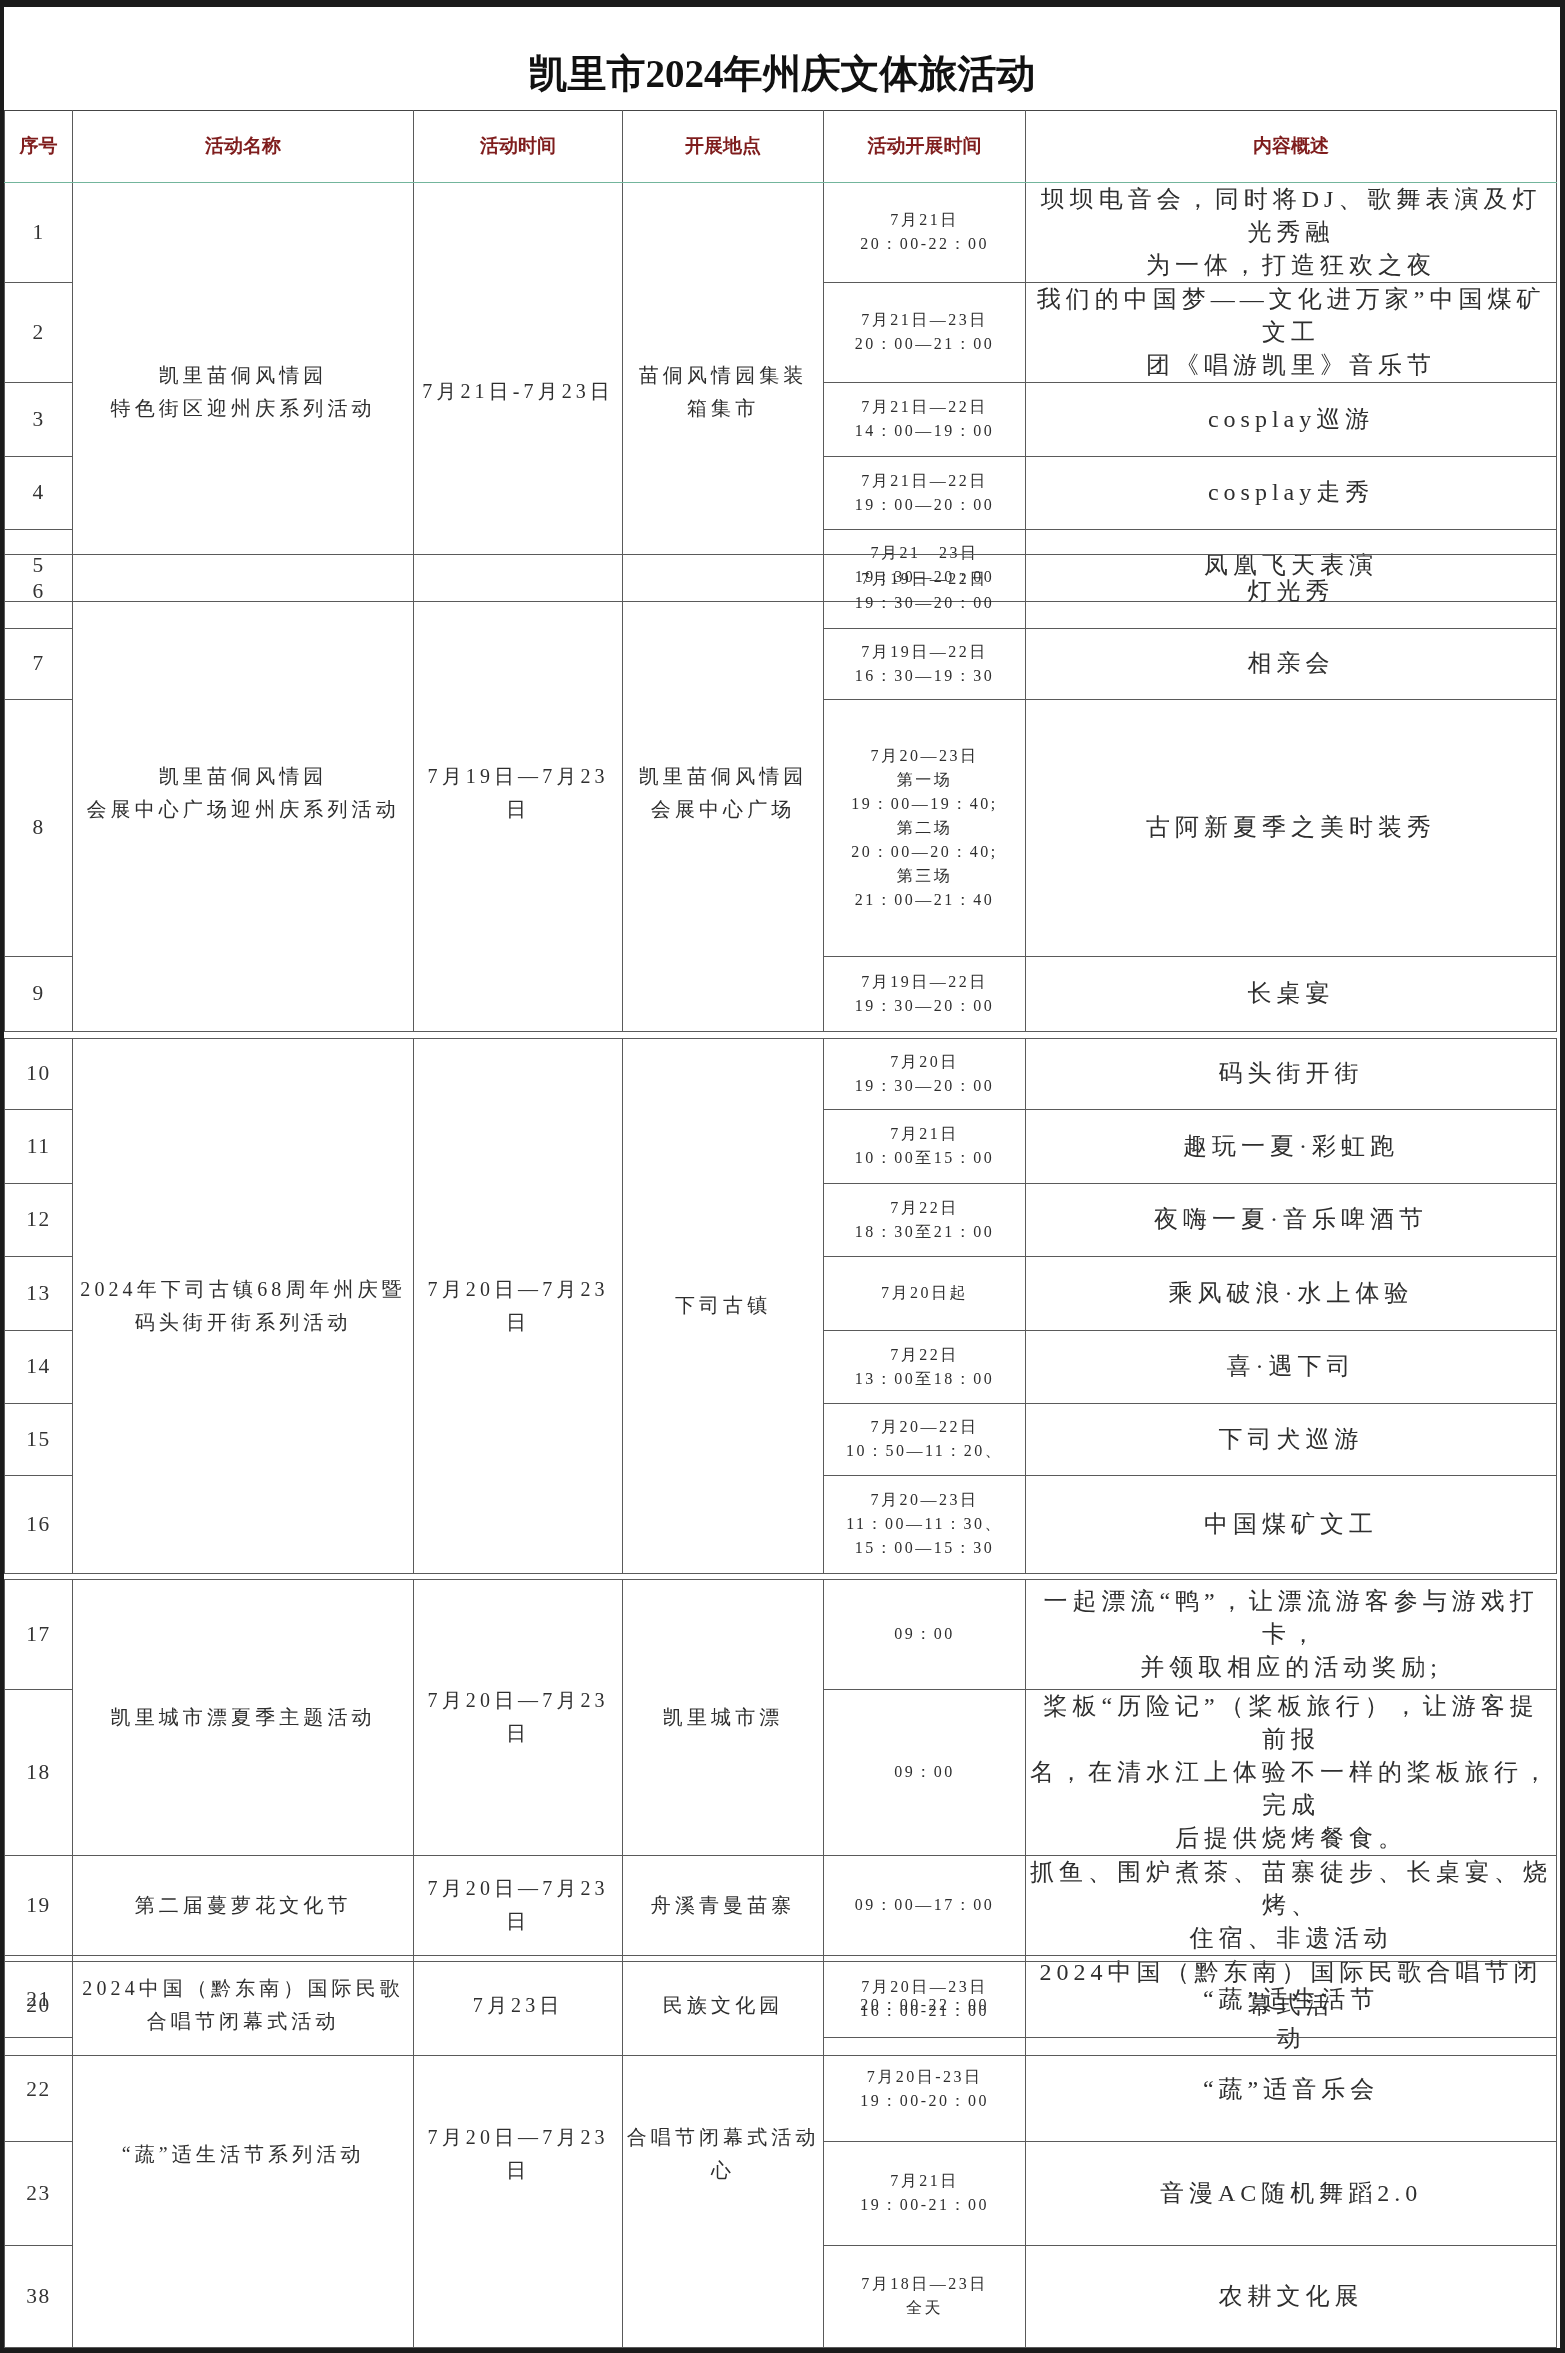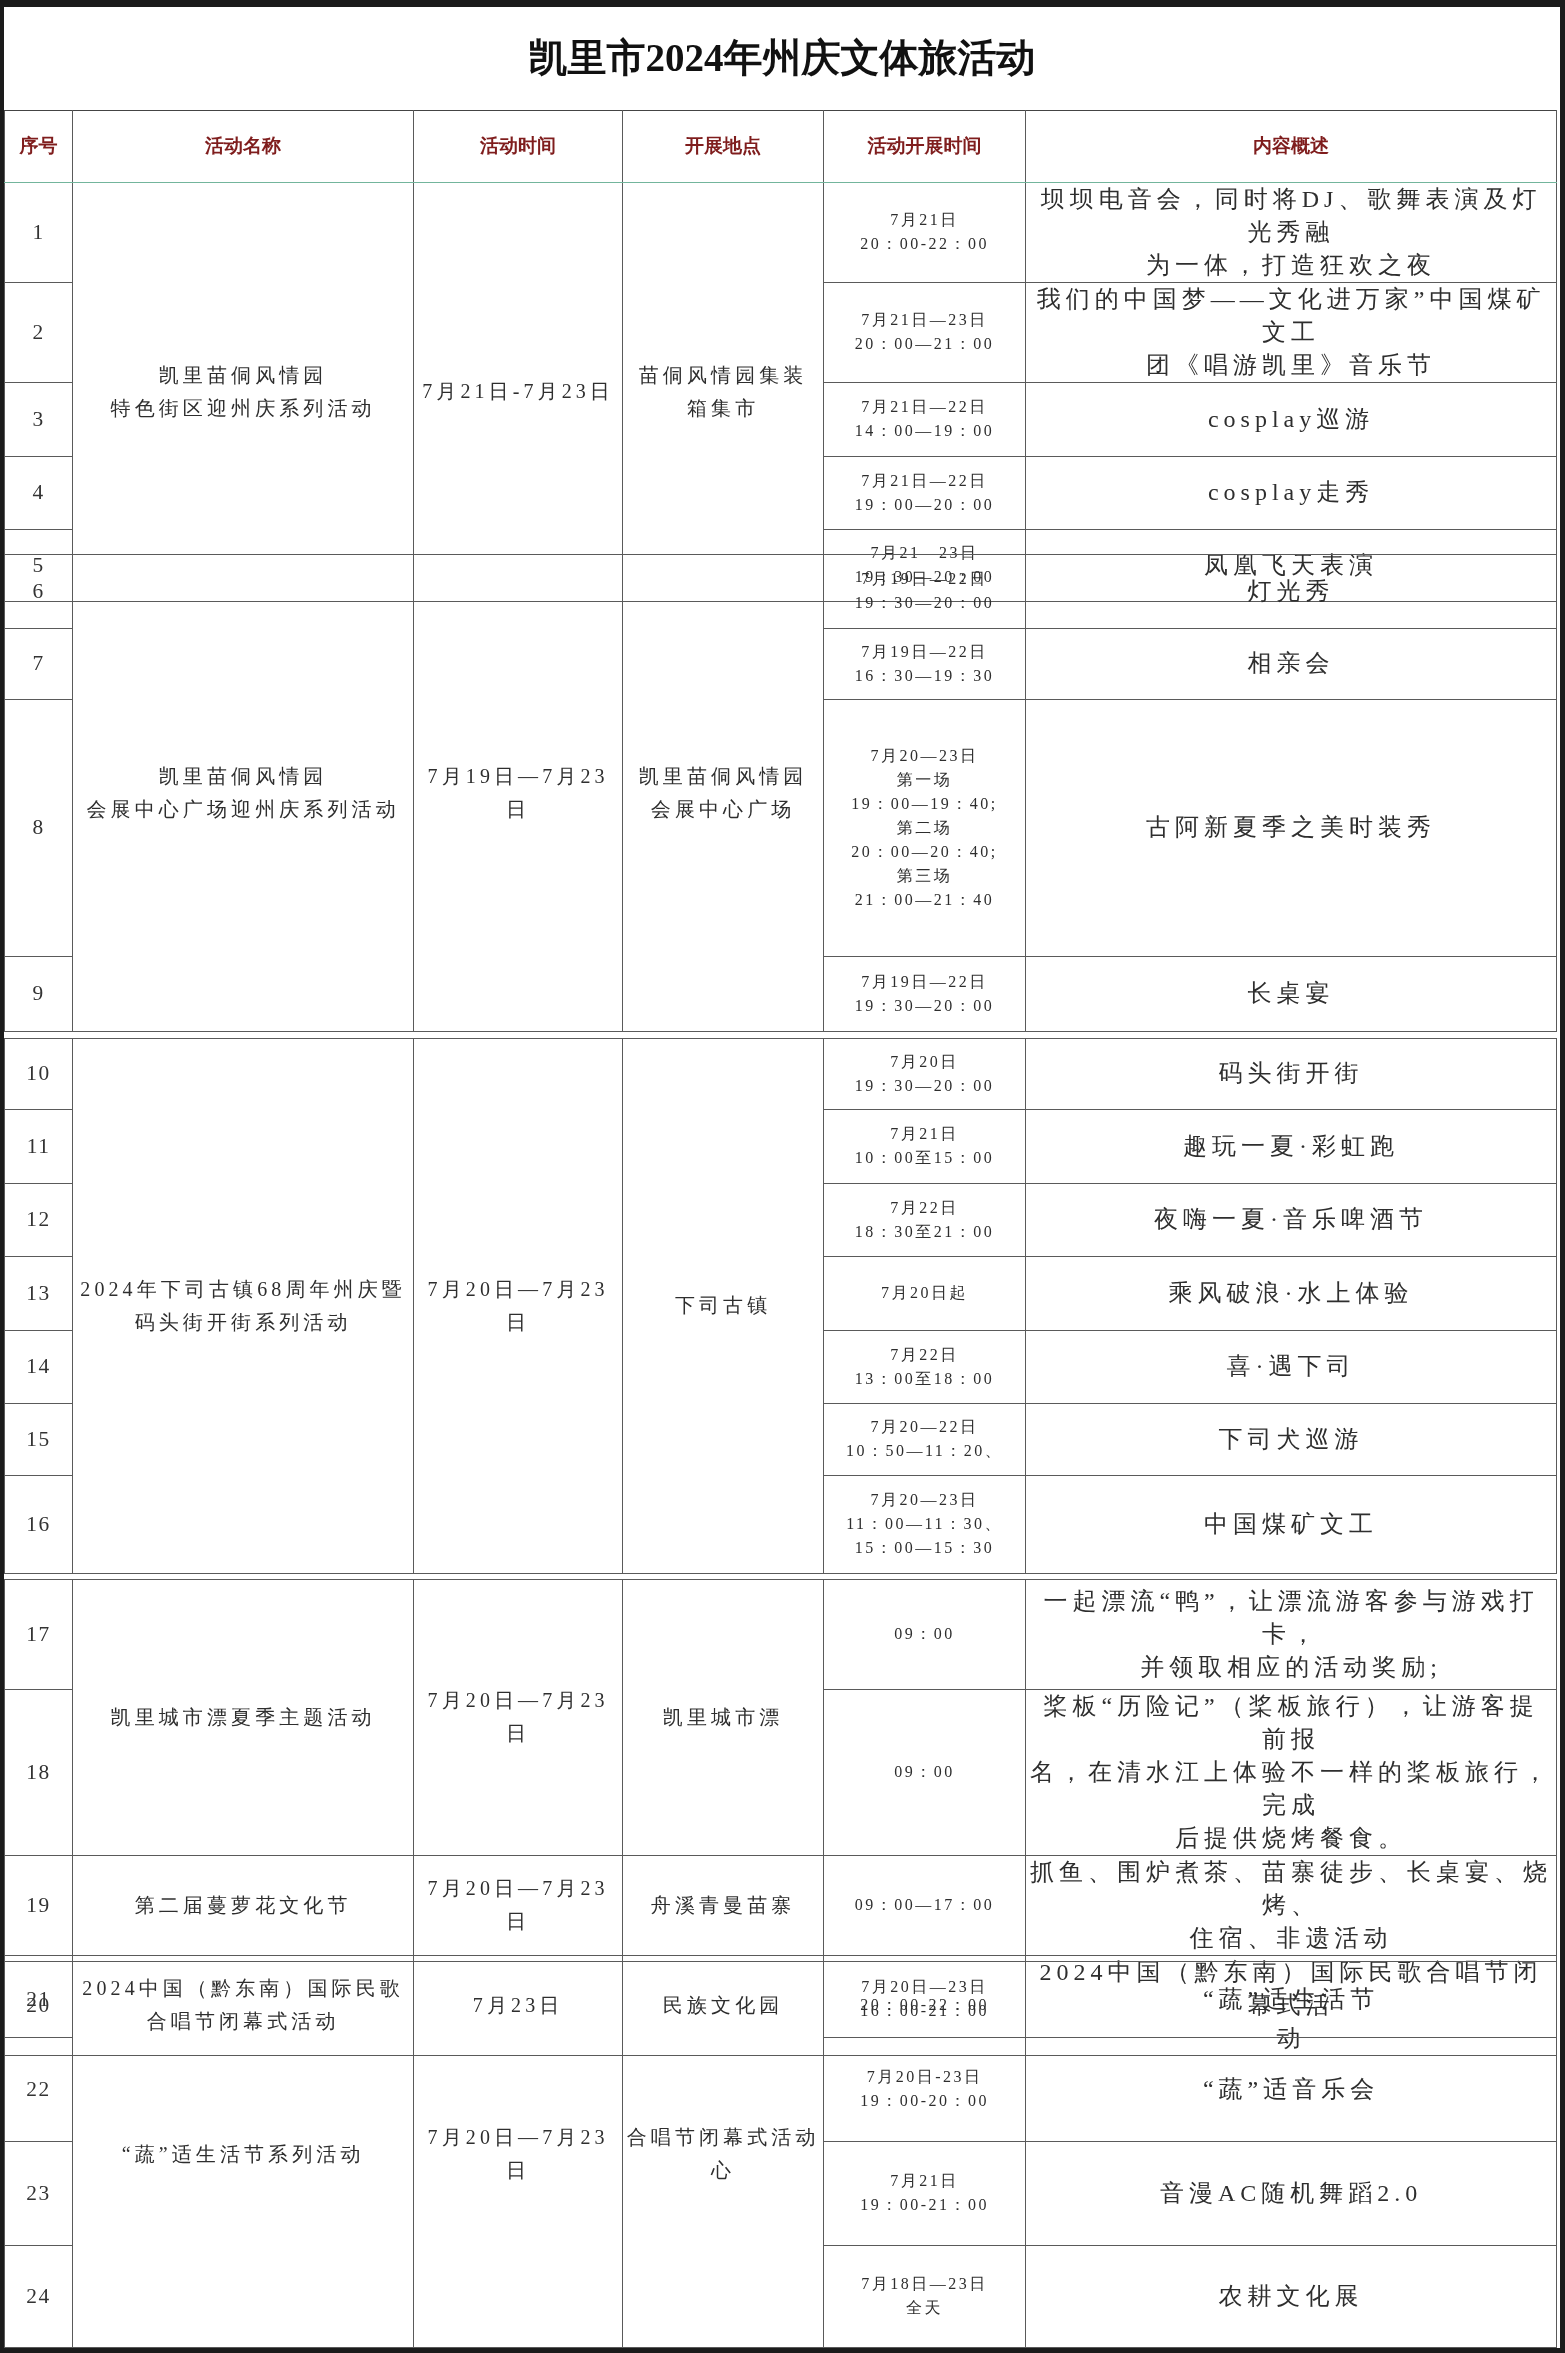--- a/index.html
+++ b/index.html
@@ -9,21 +9,21 @@
       position: relative; overflow: hidden;
       font-family: "Liberation Serif", "DejaVu Serif", serif;
       color: #2e2e2e;
     }
     .page {
       position: absolute; left: 4.1px; top: 6.6px;
       width: 1556px; height: 2341px;
       background: #ffffff;
     }
     .title {
-      position: absolute; left: 0; top: 0;
+      position: absolute; left: 0; top: 16px;
       width: 1556px; height: 103px;
       display: flex; align-items: center; justify-content: center;
       font-family: "Liberation Serif", "DejaVu Serif", serif;
       font-size: 39px; font-weight: bold; color: #111111;
     }
     table.grp {
       position: absolute; left: 0;
       width: 1553px;
       border-collapse: collapse;
       table-layout: fixed;
@@ -302,21 +302,21 @@
 19：00-20：00</td>
       <td class="summary">“蔬”适音乐会</td>
     </tr>
     <tr style="height:104px;">
       <td class="no">23</td>
       <td class="sched">7月21日
 19：00-21：00</td>
       <td class="summary">音漫AC随机舞蹈2.0</td>
     </tr>
     <tr style="height:102px;">
-      <td class="no">24</td>
+      <td class="no">38</td>
       <td class="sched">7月18日—23日
 全天</td>
       <td class="summary">农耕文化展</td>
     </tr>
   </tbody>
     </table>
 
 </div>
 
 

